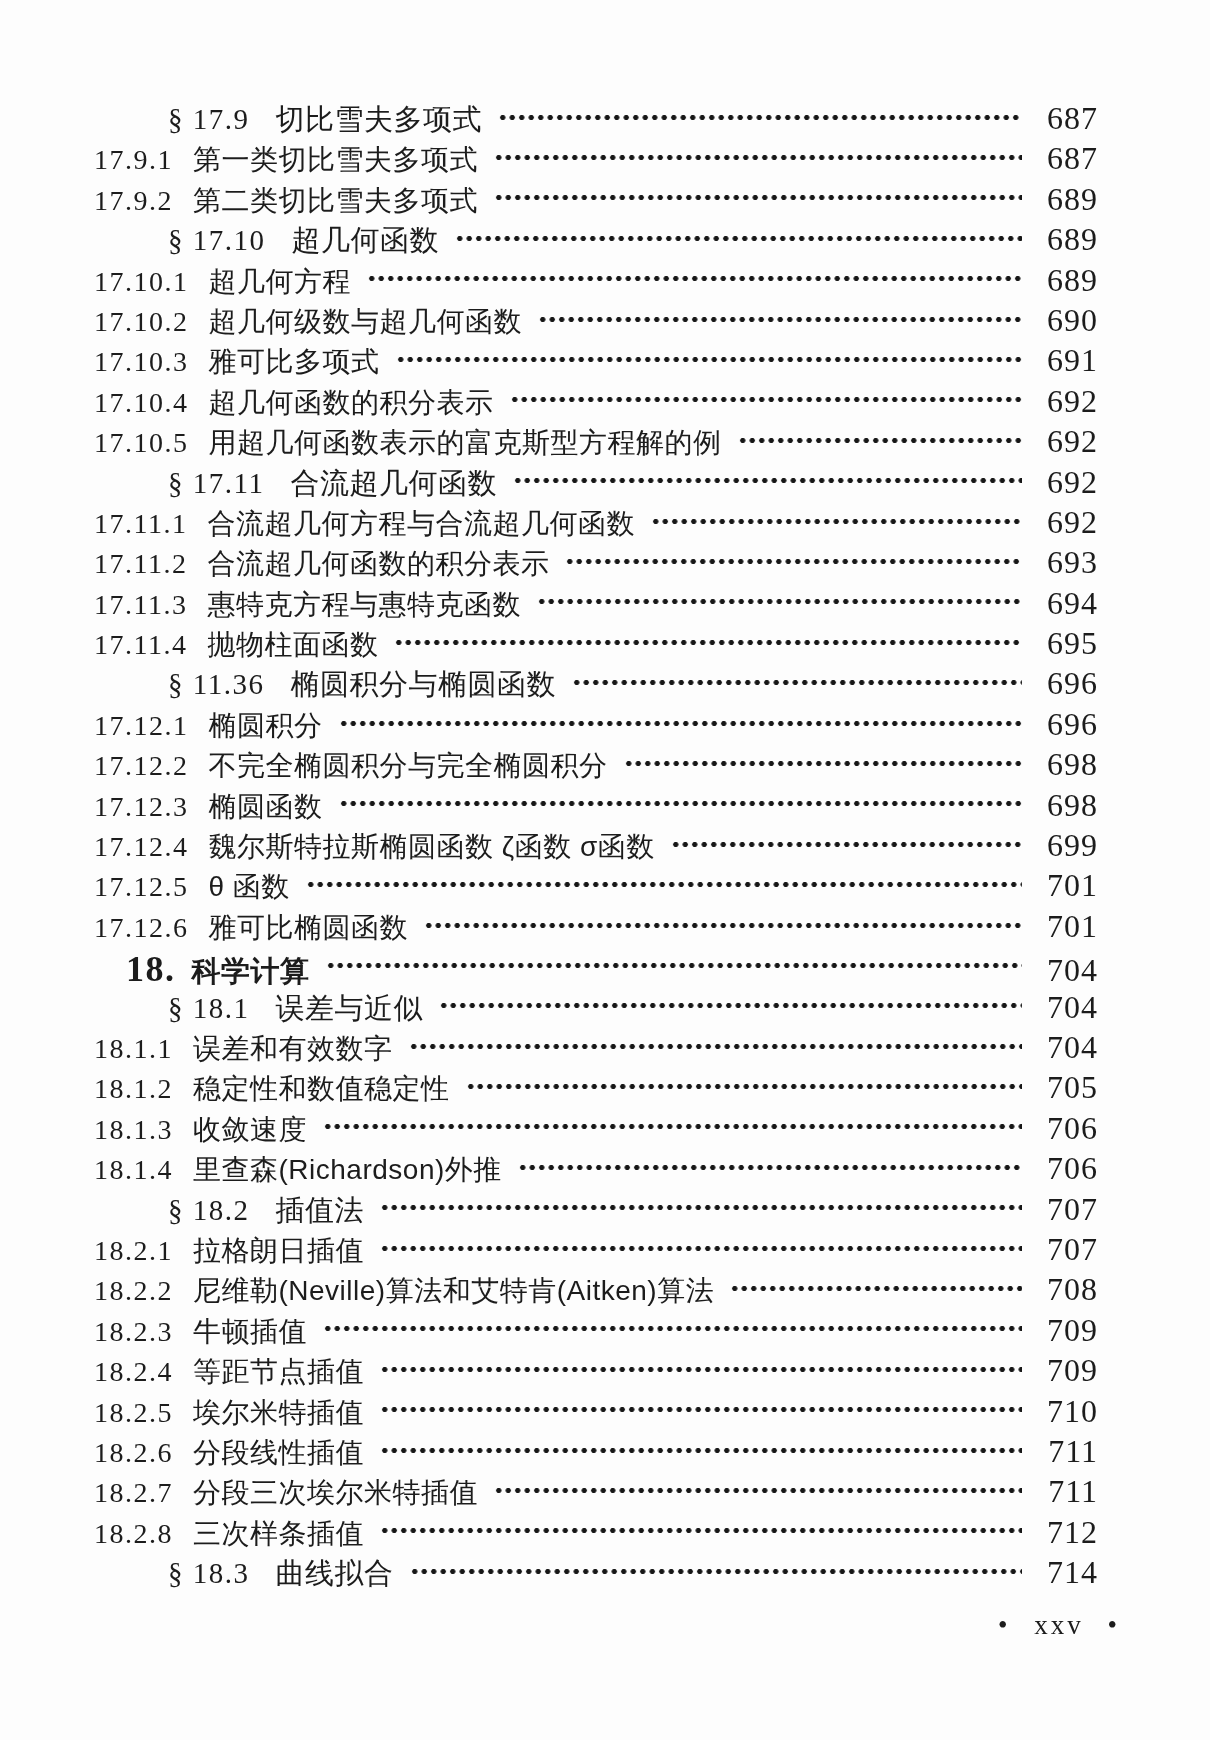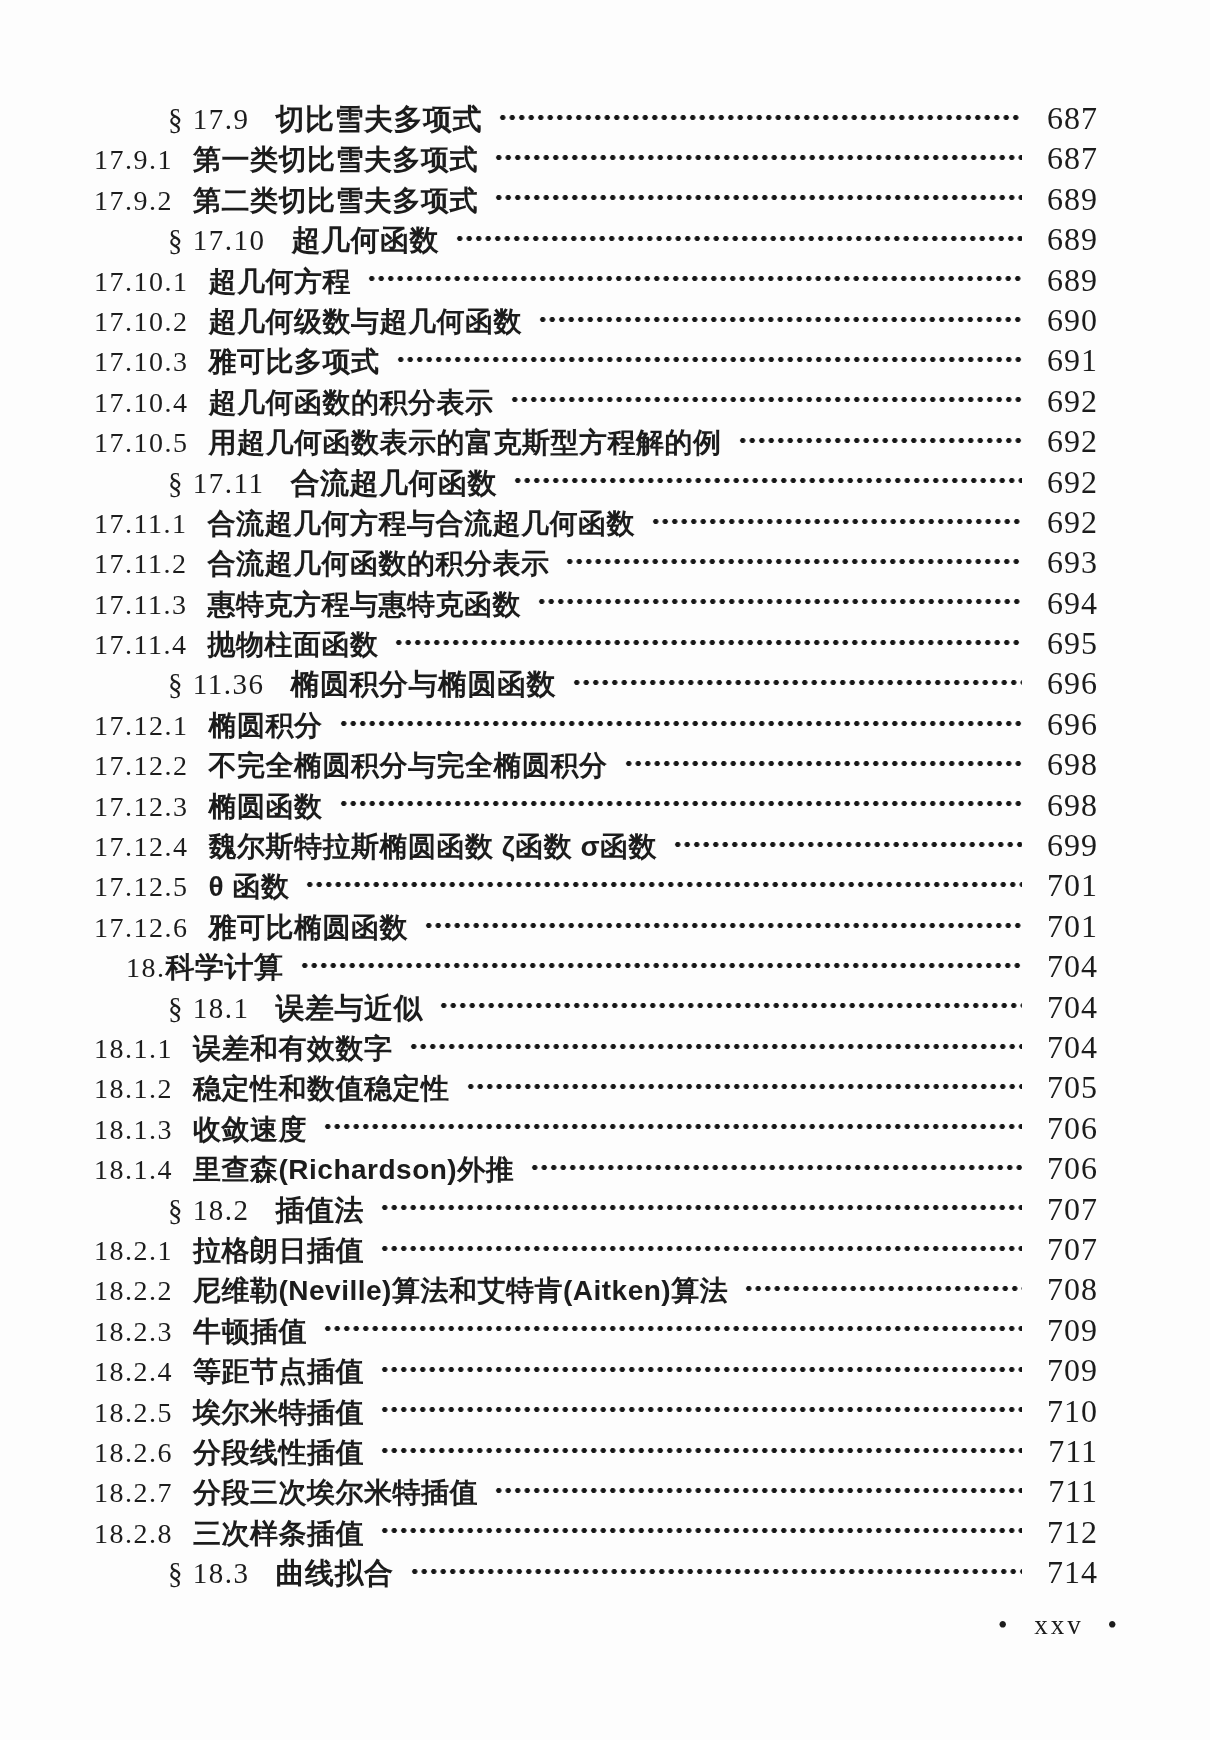--- a/index.html
+++ b/index.html
@@ -35,26 +35,26 @@
 
   .num {
     font-family: "Liberation Serif", "DejaVu Serif", serif;
     font-size: 28px;
     letter-spacing: 1.5px;
     white-space: nowrap;
     margin-right: 20px;
     flex: 0 0 auto;
   }
   .section .num  { font-size: 29px; margin-right: 26px; text-align: center; }
-  .chapter .num  { font-size: 28px; font-weight: normal; margin-right: 0; }
+  .chapter .num  { font-size: 36px; font-weight: bold; margin-right: 16px; }
 
   .title {
     font-family: "Liberation Sans", "DejaVu Sans", sans-serif;
     font-size: 28px;
-    font-weight: 700;
+    font-weight: 400;
     letter-spacing: 0.5px;
     white-space: nowrap;
     flex: 0 0 auto;
   }
   .section .title { font-size: 29px; }
   .chapter .title { font-size: 29px; font-weight: 700; }
 
   .leader {
     flex: 1 1 auto;
     min-width: 12px;

